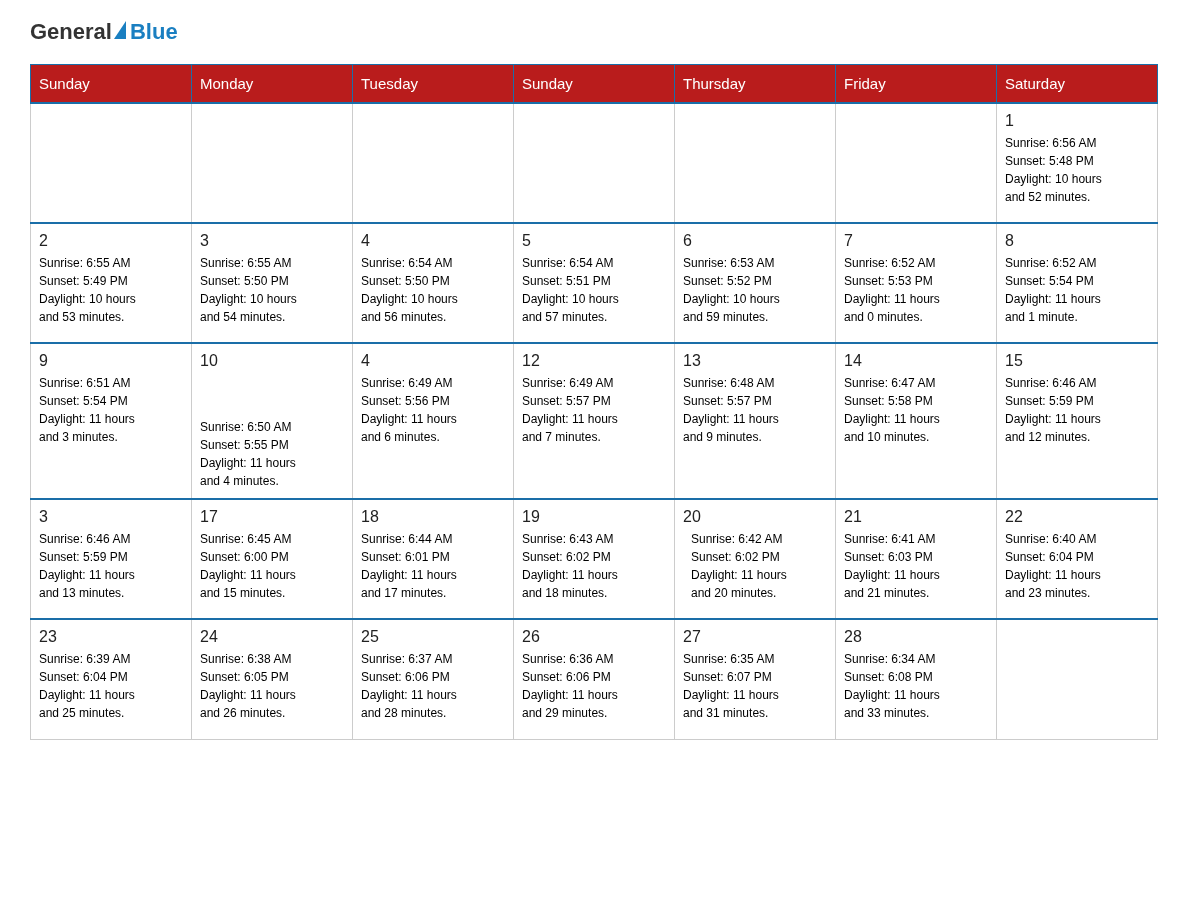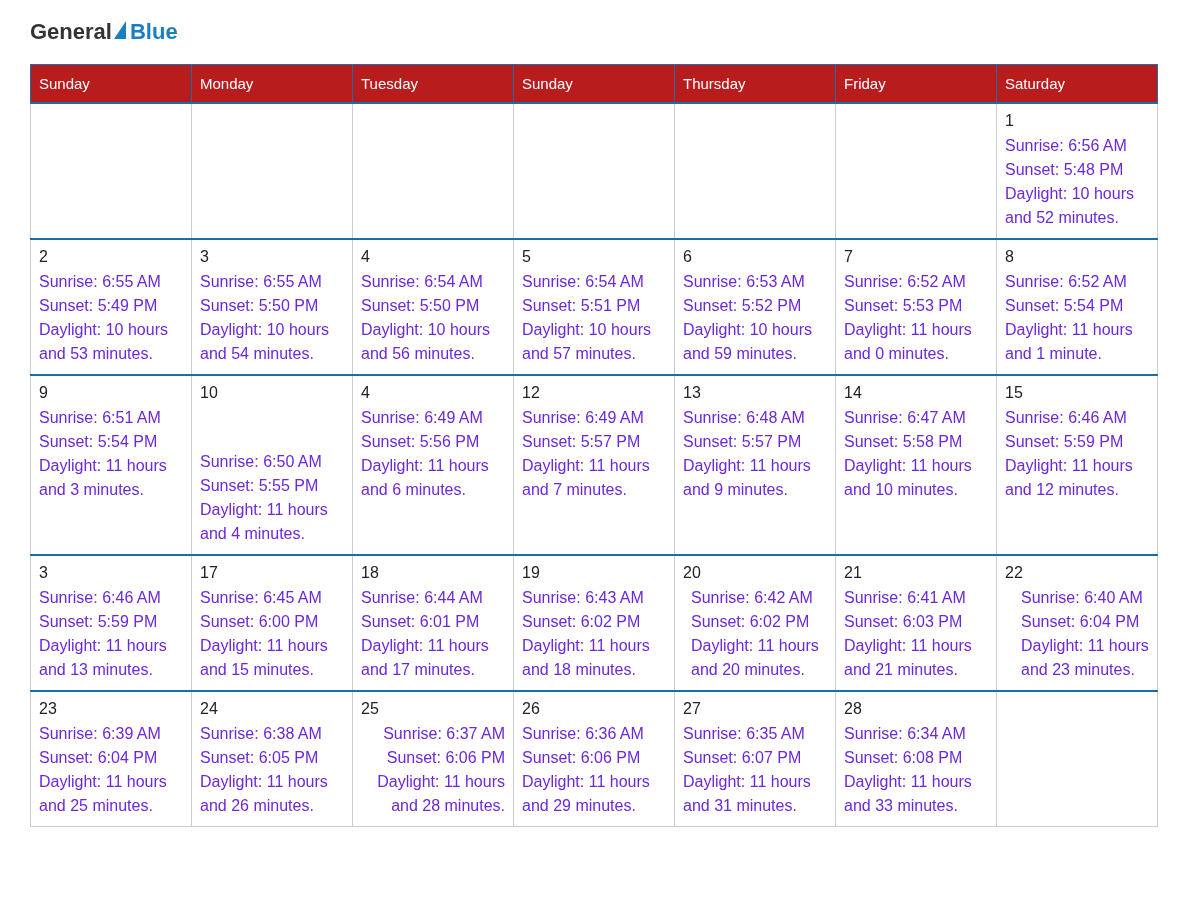--- a/index.html
+++ b/index.html
@@ -90,22 +90,22 @@
       height: 120px;
     }
     .day-number {
       font-size: 16px;
       color: #222;
       font-weight: normal;
       display: block;
       margin-bottom: 4px;
     }
     .day-info {
-      font-size: 16px;
-      color: #6d28d9;
+      font-size: 12px;
+      color: #000000;
       line-height: 1.5;
     }
     .empty-cell {
       background: #fff;
     }
     tr.week-row td {
       border-top: 2px solid #1a6ea8;
     }
   </style>
 </head>
@@ -295,21 +295,21 @@
         </td>
         <td>
           <span class="day-number">21</span>
           <div class="day-info" style="white-space: pre-line;">Sunrise: 6:41 AM
 Sunset: 6:03 PM
 Daylight: 11 hours
 and 21 minutes.</div>
         </td>
         <td>
           <span class="day-number">22</span>
-          <div class="day-info" style="white-space: pre-line; margin-left: 16px;">Sunrise: 6:40 AM
+          <div class="day-info" style="white-space: pre-line;">Sunrise: 6:40 AM
 Sunset: 6:04 PM
 Daylight: 11 hours
 and 23 minutes.</div>
         </td>
       </tr>
       <tr class="week-row">
         <td>
           <span class="day-number">23</span>
           <div class="day-info" style="white-space: pre-line;">Sunrise: 6:39 AM
 Sunset: 6:04 PM
@@ -318,21 +318,21 @@
         </td>
         <td>
           <span class="day-number">24</span>
           <div class="day-info" style="white-space: pre-line;">Sunrise: 6:38 AM
 Sunset: 6:05 PM
 Daylight: 11 hours
 and 26 minutes.</div>
         </td>
         <td>
           <span class="day-number">25</span>
-          <div class="day-info" style="white-space: pre-line; text-align: right;">Sunrise: 6:37 AM
+          <div class="day-info" style="white-space: pre-line;">Sunrise: 6:37 AM
 Sunset: 6:06 PM
 Daylight: 11 hours
 and 28 minutes.</div>
         </td>
         <td>
           <span class="day-number">26</span>
           <div class="day-info" style="white-space: pre-line;">Sunrise: 6:36 AM
 Sunset: 6:06 PM
 Daylight: 11 hours
 and 29 minutes.</div>

